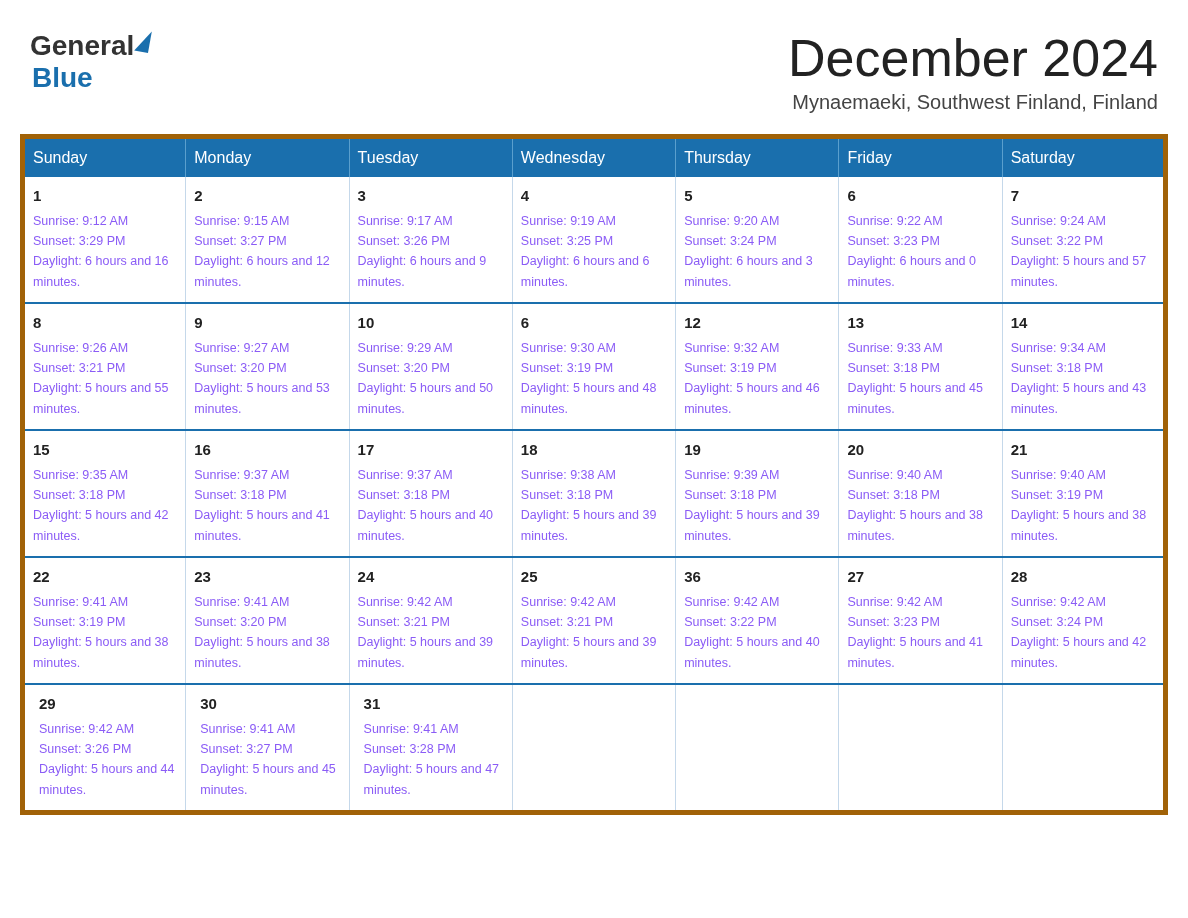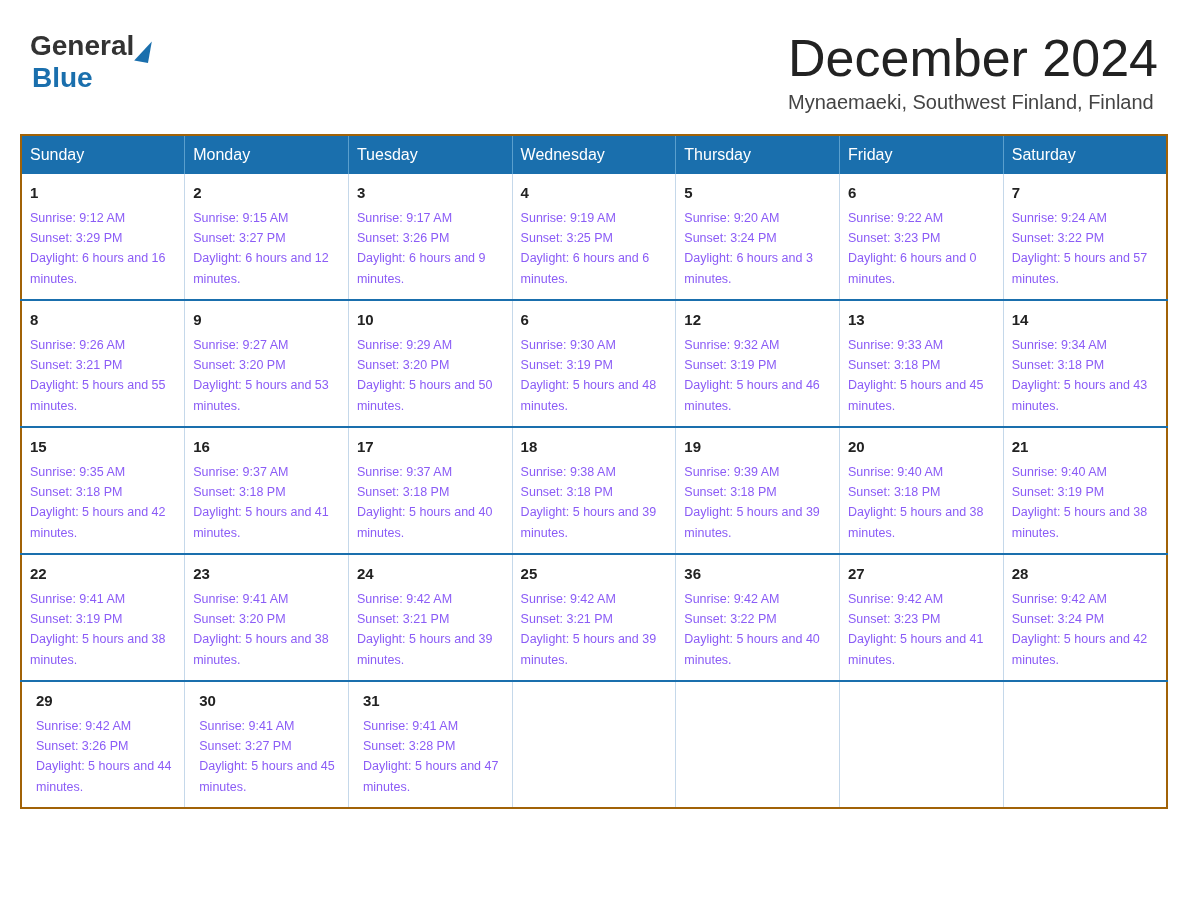--- a/index.html
+++ b/index.html
@@ -17,52 +17,52 @@
       margin-bottom: 20px;
       padding: 10px 10px 0 10px;
     }
     .logo {
       display: flex;
       flex-direction: column;
       align-items: flex-start;
     }
     .logo-text {
       display: flex;
-      align-items: flex-end;
+      align-items: flex-start;
       font-size: 28px;
       font-weight: bold;
       color: #333;
     }
     .logo-general { color: #333; }
     .logo-triangle {
       width: 0; height: 0;
       border-left: 14px solid transparent;
       border-right: 0px solid transparent;
       border-bottom: 22px solid #1a6fad;
       display: inline-block;
       margin: 0 2px;
       transform: rotate(10deg);
     }
     .logo-blue { color: #1a6fad; font-size: 28px; font-weight: bold; margin-left: 2px; }
-    .title-area { text-align: left; }
+    .title-area { text-align: right; }
     .month-title {
       font-size: 52px;
       font-weight: normal;
       color: #222;
       line-height: 1.1;
     }
     .location-title {
       font-size: 20px;
       color: #444;
       margin-top: 4px;
     }
     .calendar {
       width: 100%;
       border-collapse: collapse;
-      border: 2px solid #a16207;
+      border: 5px solid #a16207;
     }
     .calendar thead tr th {
       background: #1a6fad;
       color: #fff;
       font-size: 16px;
       font-weight: normal;
       padding: 10px 8px;
       text-align: left;
       border-right: 1px solid #5a9fcd;
     }

